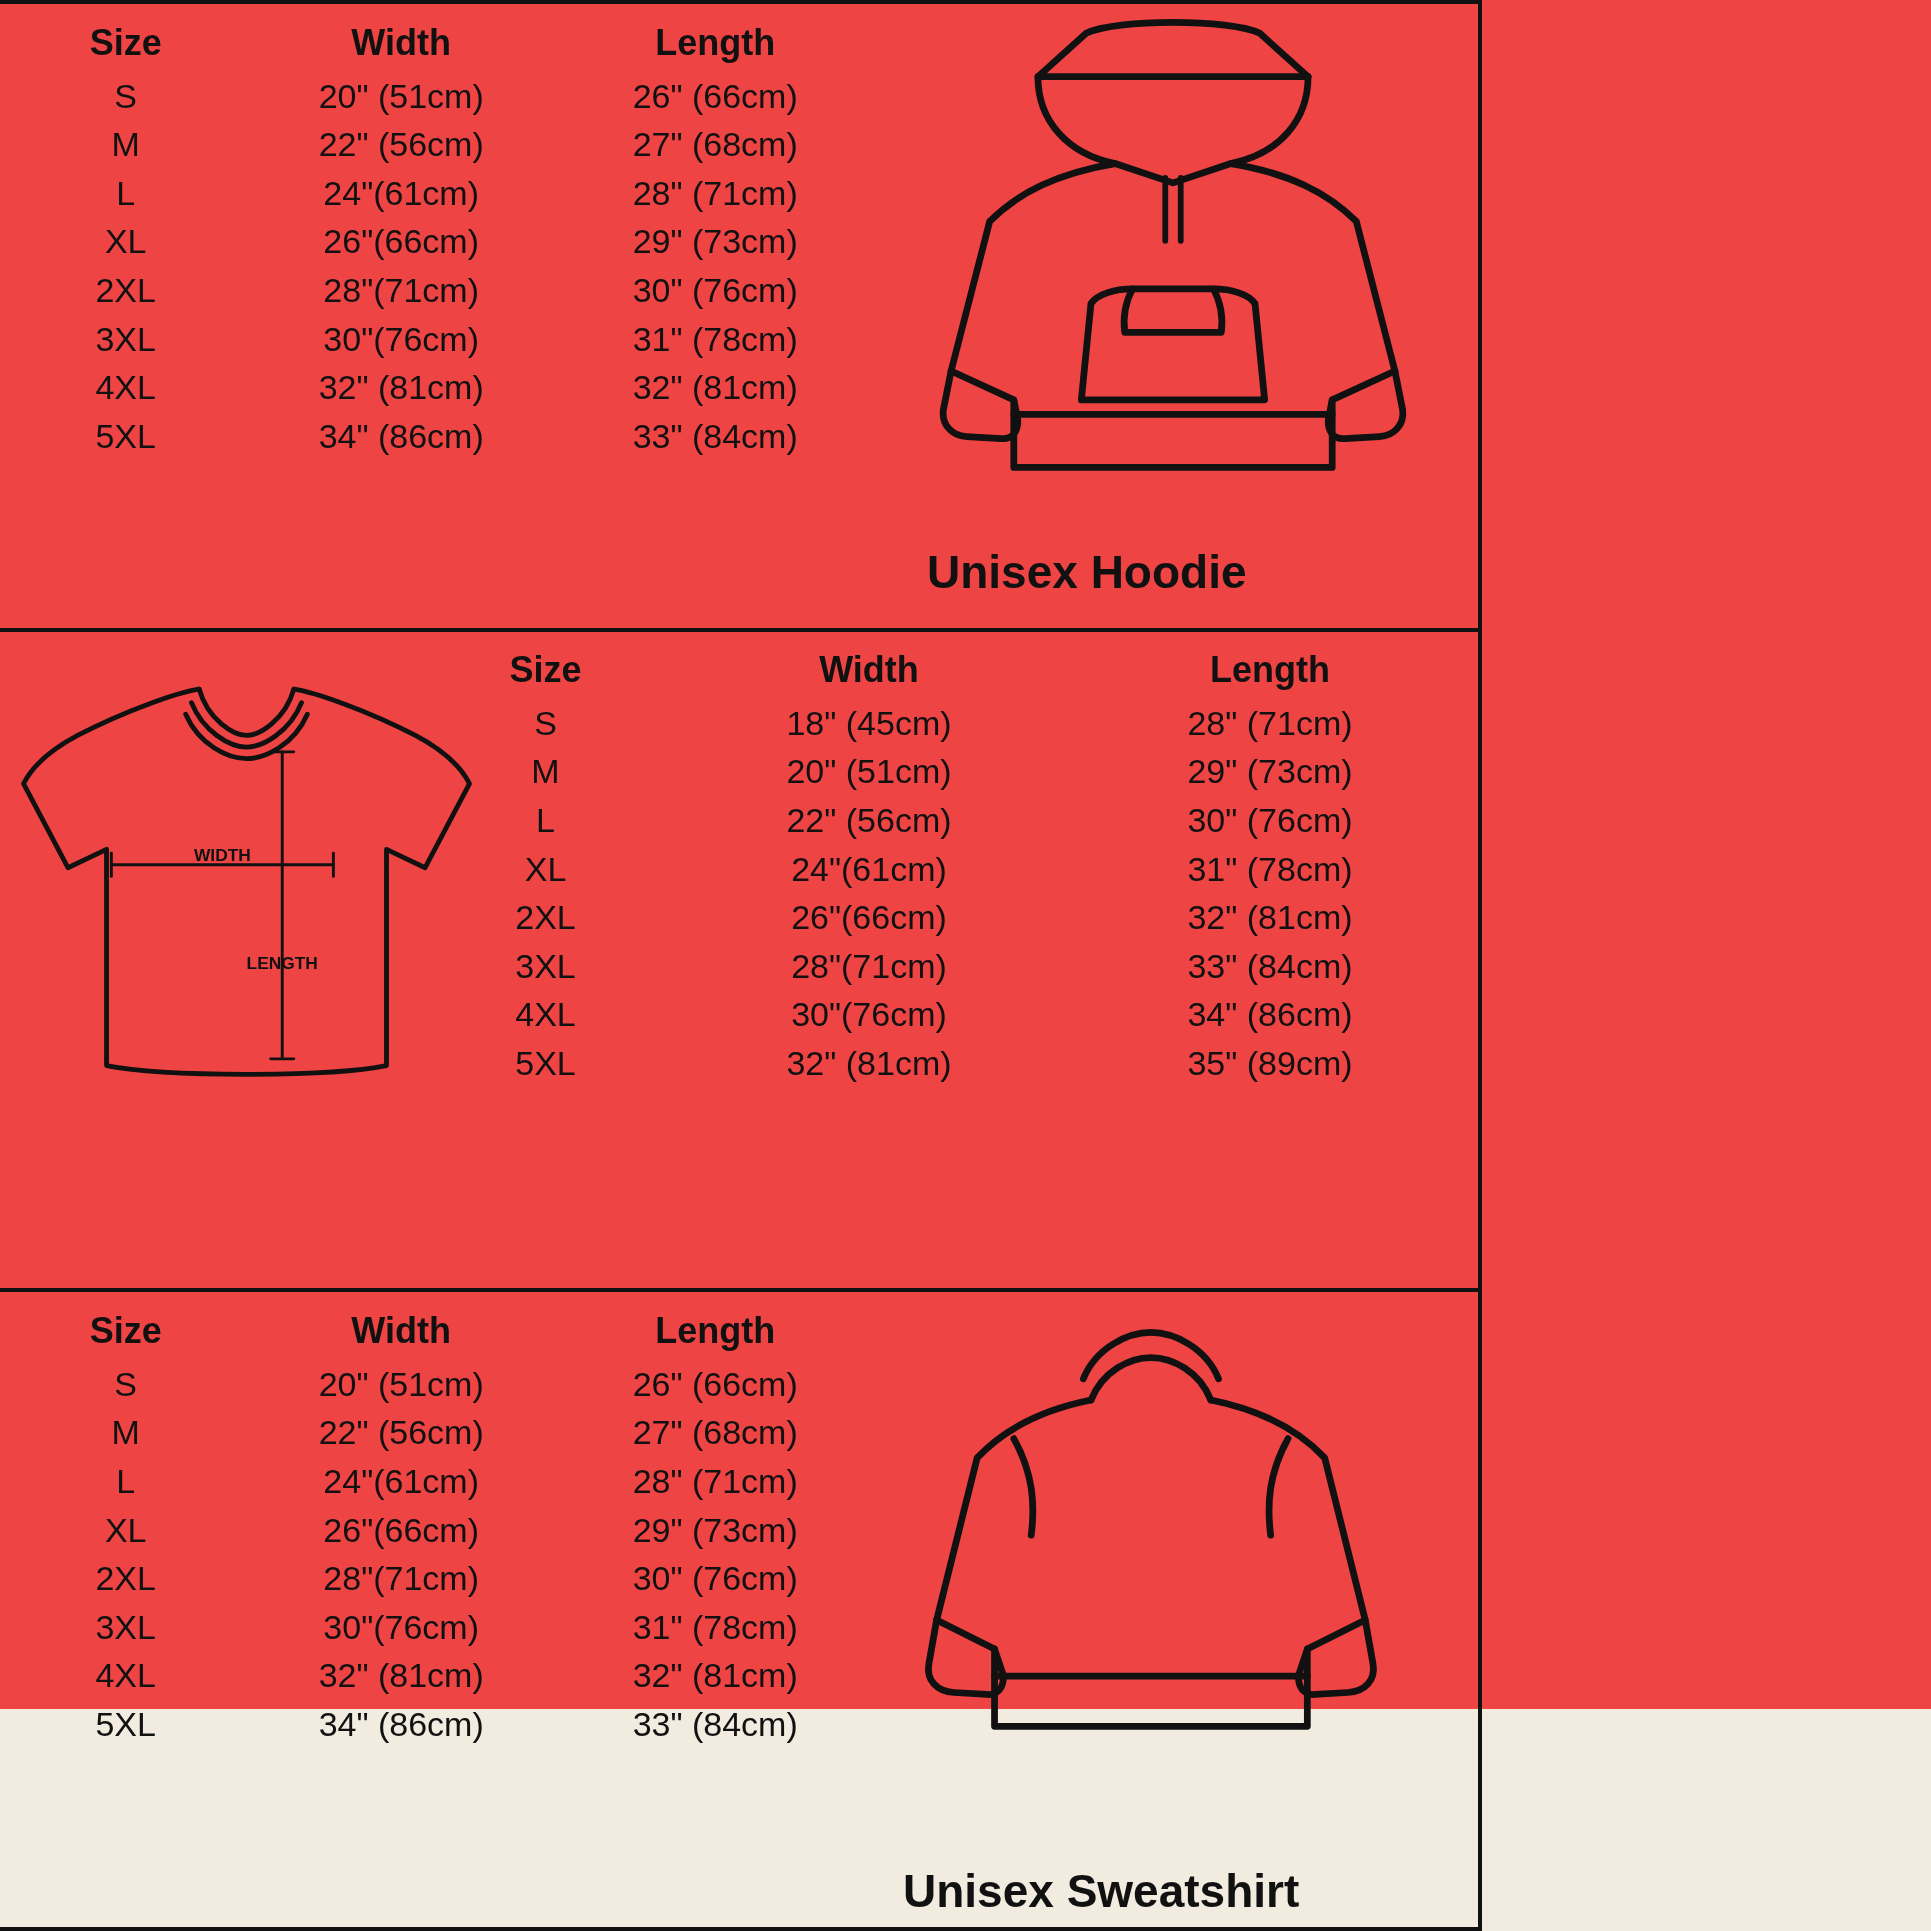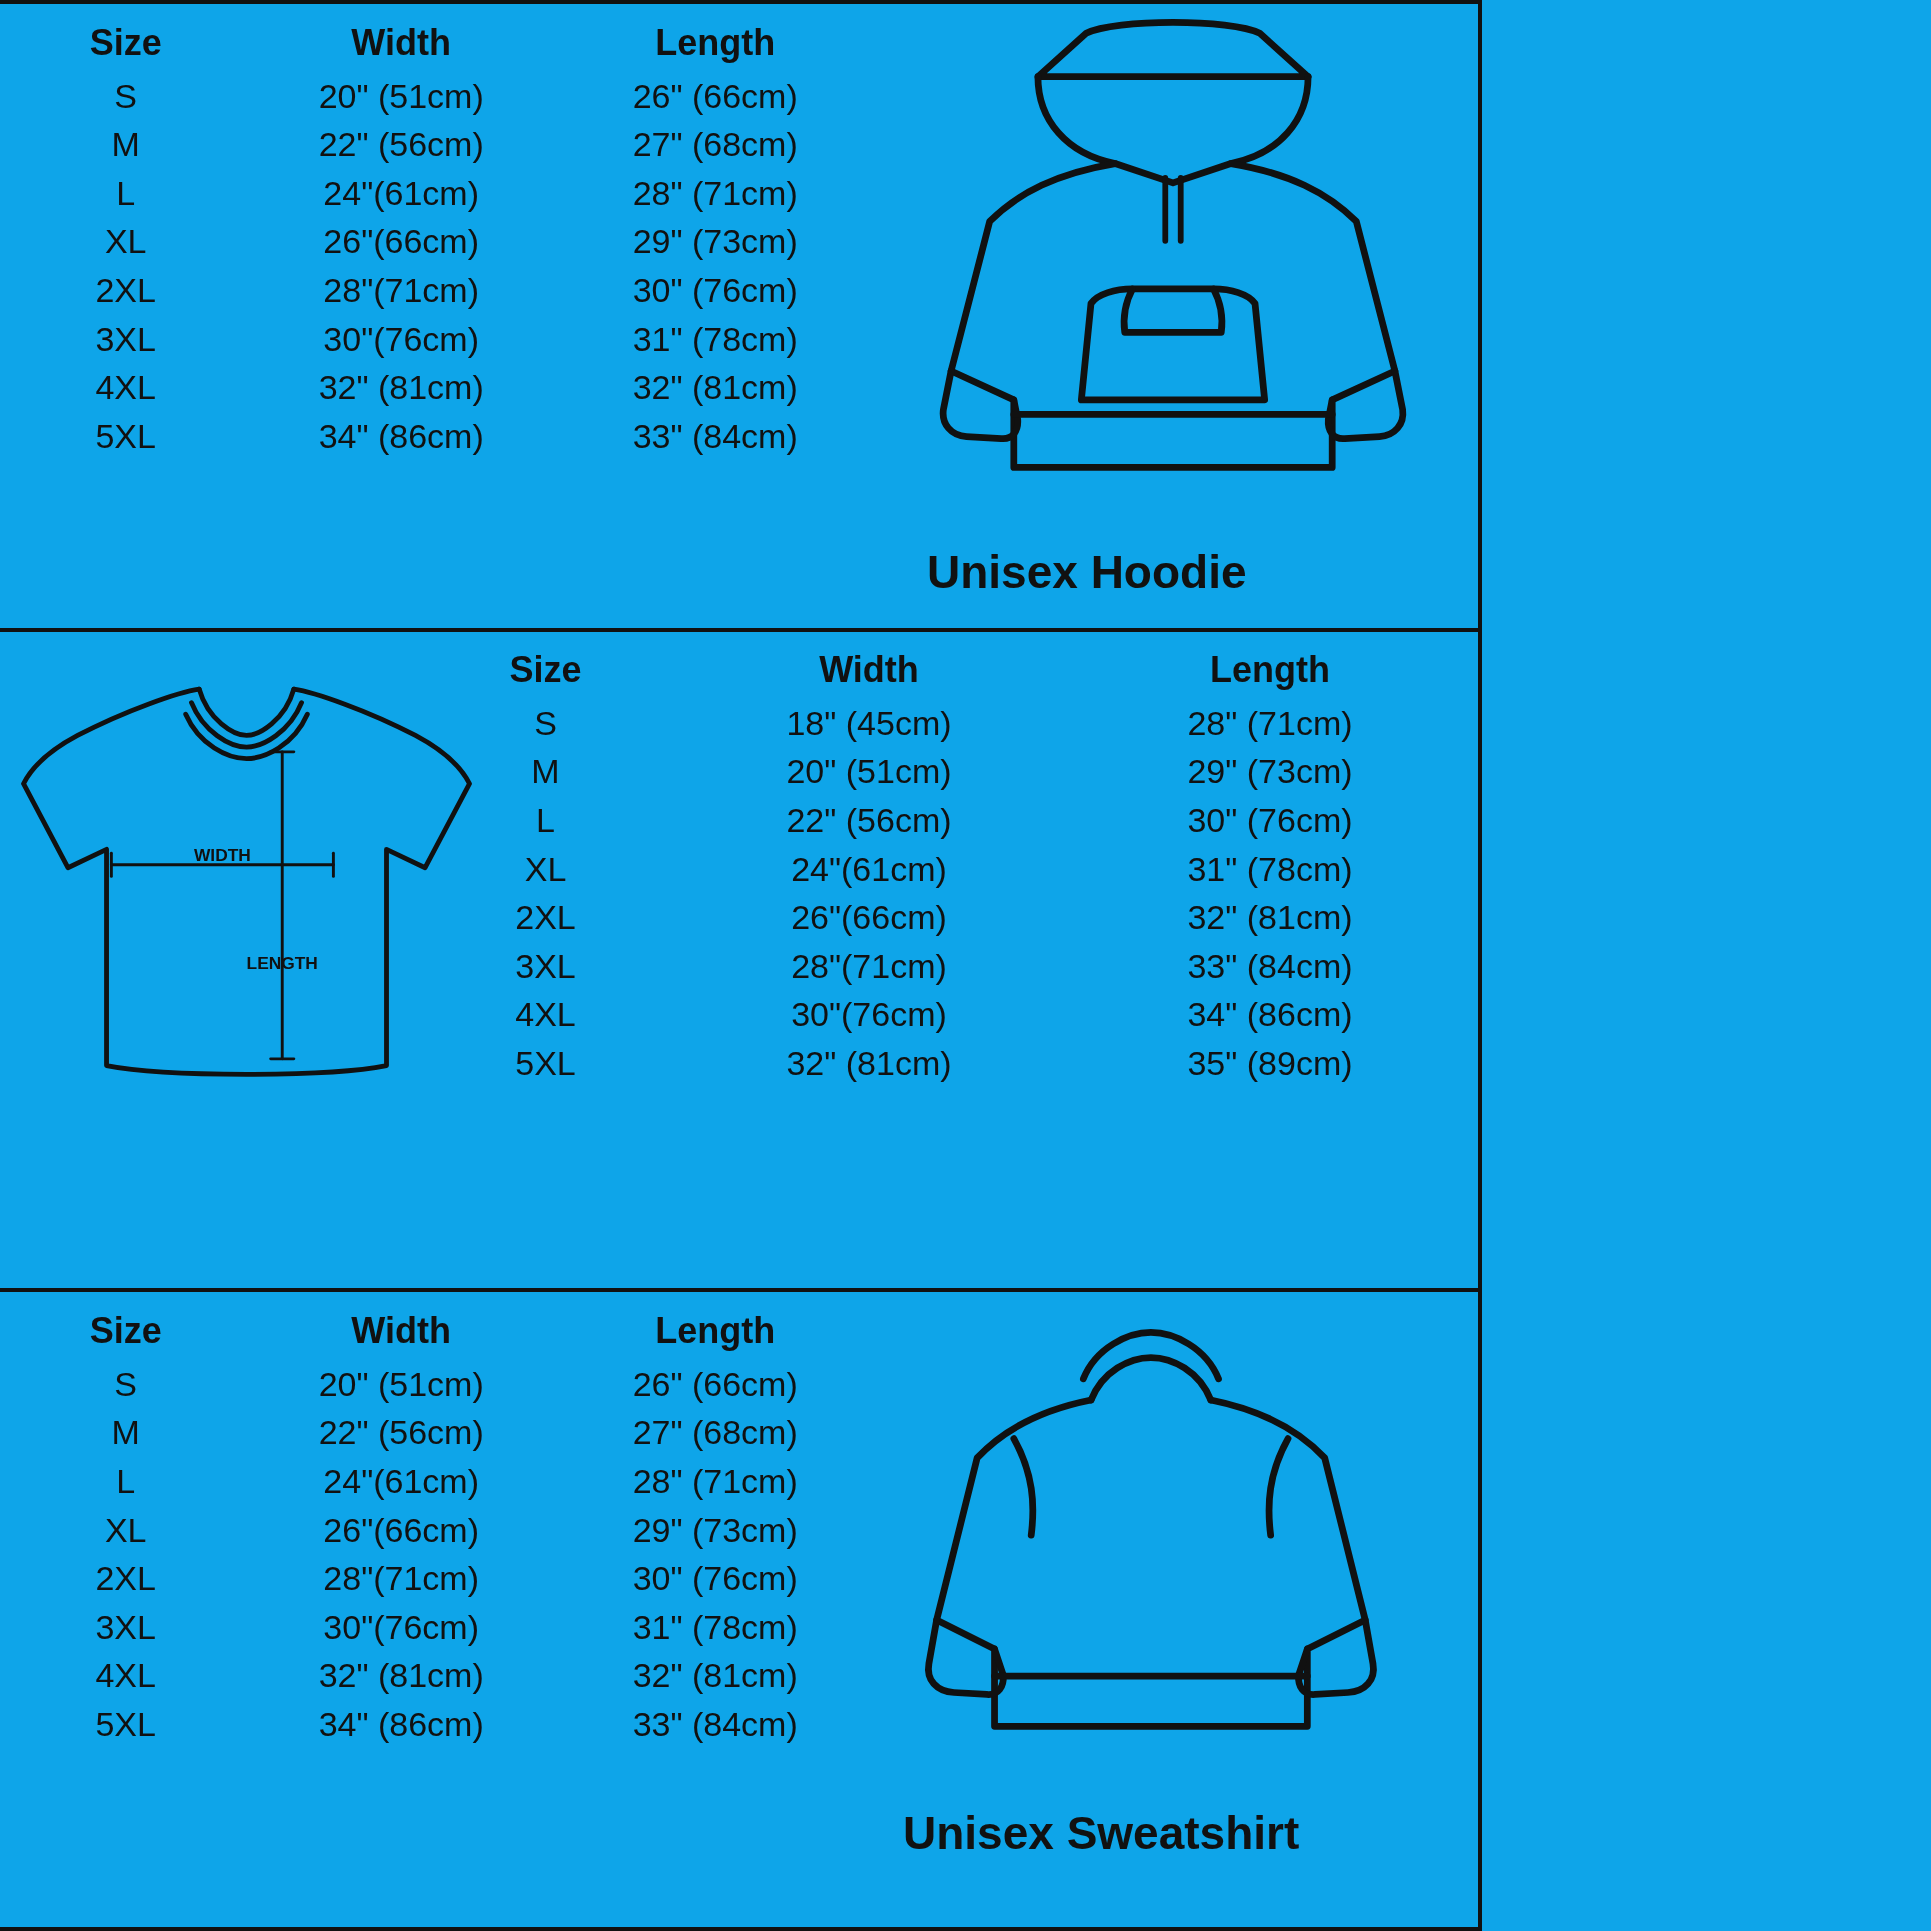--- a/index.html
+++ b/index.html
@@ -10,22 +10,22 @@
   body {
     width: 1931px;
     height: 1931px;
     font-family: "Liberation Sans", sans-serif;
     color: #111111;
     overflow: hidden;
   }
   .page {
     position: relative;
     width: 1931px;
-    height: 1931px;
-    background: #0ea5e9;
+    height: 1709px;
+    background: #ef4444;
     box-sizing: border-box;
   }
   
   .content {
     position: absolute;
     left: 0;
     top: 0;
     width: 1482px;
     height: 1931px;
   }
@@ -123,21 +123,21 @@
 
   .garment-label {
     position: absolute;
     font-size: 46px;
     font-weight: bold;
     color: #111;
     white-space: nowrap;
   }
   .lbl-hoodie { left: 927px; top: 541px; }
   .lbl-tshirt { left: 39px;  top: 565px; }
-  .lbl-sweat  { left: 903px; top: 514px; }
+  .lbl-sweat  { left: 903px; top: 572px; }
 
   
   .right-bar {
     position: absolute;
     left: 1482px;
     top: 0;
     width: 449px;
     height: 1931px;
   }
   svg { display: block; }

